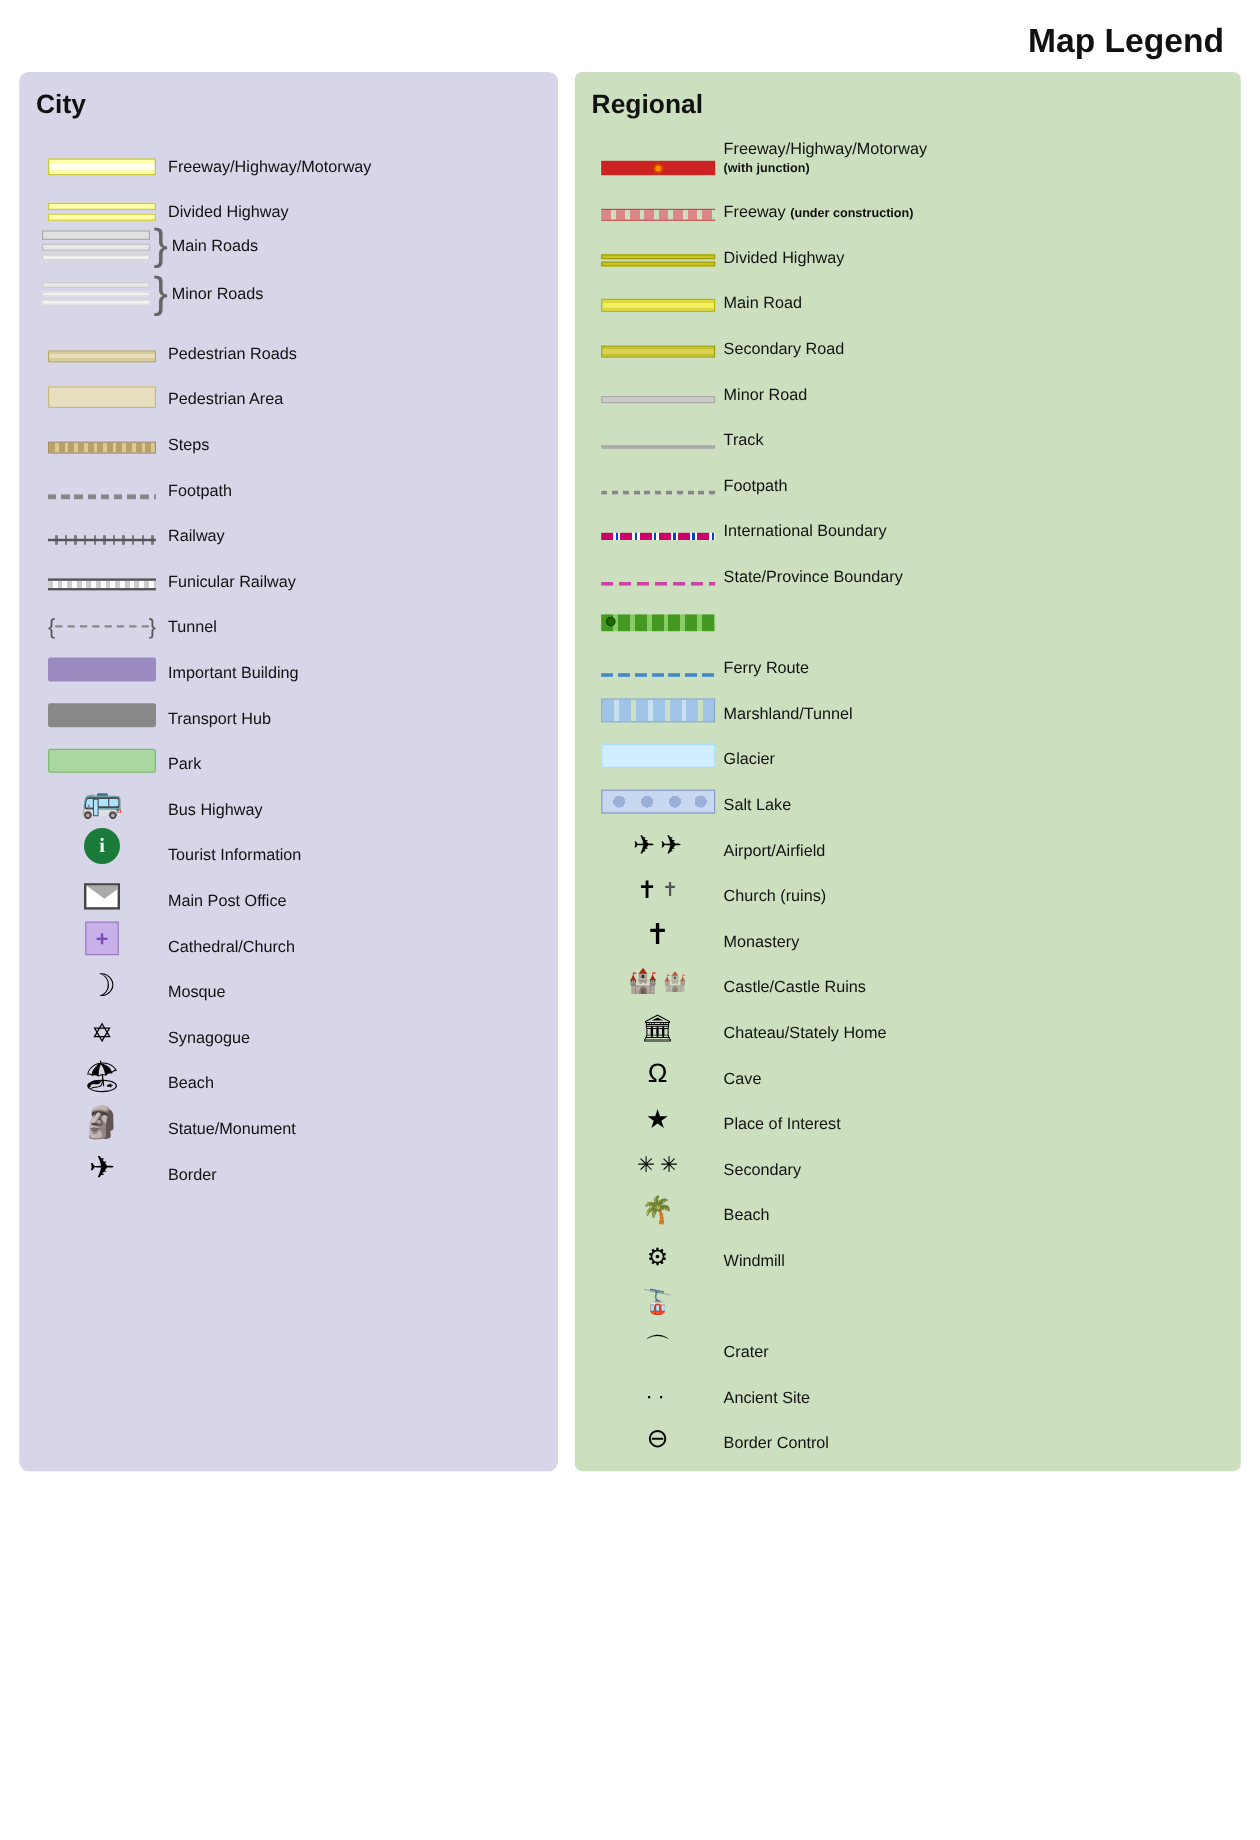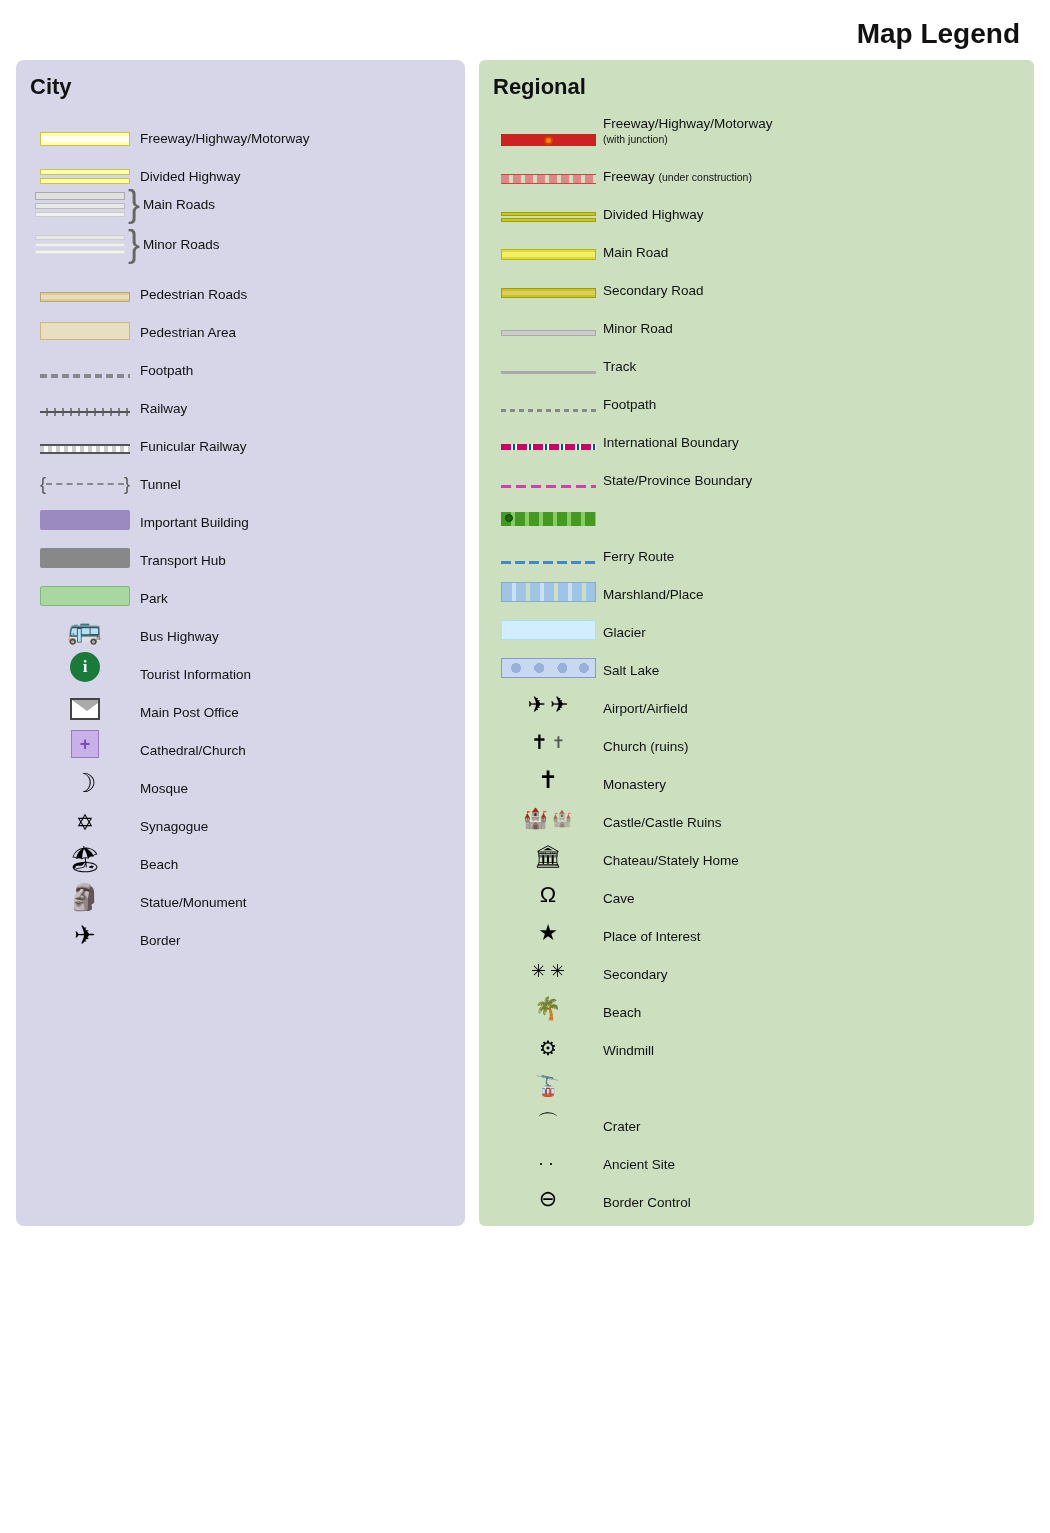--- a/index.html
+++ b/index.html
@@ -63,20 +63,21 @@
       align-items: center;
       justify-content: center;
     }
     .legend-label {
       font-size: 13.5px;
       color: #111;
       flex: 1;
     }
     .legend-label small {
       font-size: 10.5px;
+      font-weight: bold;
     }
     
     .reg-symbol {
       width: 110px;
       display: flex;
       align-items: center;
       justify-content: center;
     }
   </style>
 </head>
@@ -133,20 +134,26 @@
       <div class="legend-label">Pedestrian Roads</div>
     </div>
 
     <div class="legend-row">
       <div class="legend-symbol">
         <div style="width:90px; height:18px; background:#e8dfc0; border:1.5px solid #c8b882;"></div>
       </div>
       <div class="legend-label">Pedestrian Area</div>
     </div>
 
+    <div class="legend-row">
+      <div class="legend-symbol">
+        <div style="width:90px; height:10px; background:repeating-linear-gradient(90deg, #b8a06a 0px, #b8a06a 5px, #e0c888 5px, #e0c888 8px); border:1px solid #a09060;"></div>
+      </div>
+      <div class="legend-label">Steps</div>
+    </div>
 
     <div class="legend-row">
       <div class="legend-symbol">
         <div style="width:90px; height:4px; background:repeating-linear-gradient(90deg, #888 0px, #888 7px, transparent 7px, transparent 11px);"></div>
       </div>
       <div class="legend-label">Footpath</div>
     </div>
 
     <div class="legend-row">
       <div class="legend-symbol">
@@ -358,21 +365,21 @@
       <div class="reg-symbol">
         <div style="width:95px; height:3px; background:repeating-linear-gradient(90deg, #4488cc 0px, #4488cc 10px, transparent 10px, transparent 14px);"></div>
       </div>
       <div class="legend-label">Ferry Route</div>
     </div>
 
     <div class="legend-row">
       <div class="reg-symbol">
         <div style="width:95px; height:20px; border:1px solid #88aacc; background:repeating-linear-gradient(90deg, #a0c4e8 0px, #a0c4e8 10px, #c8e0f0 10px, #c8e0f0 14px, #a0c4e8 14px, #a0c4e8 24px, transparent 24px, transparent 28px);"></div>
       </div>
-      <div class="legend-label">Marshland/Place</div>
+      <div class="legend-label">Marshland/Tunnel</div>
     </div>
 
     <div class="legend-row">
       <div class="reg-symbol">
         <div style="width:95px; height:20px; background:#d0eeff; border:1px solid #aaddff;"></div>
       </div>
       <div class="legend-label">Glacier</div>
     </div>
 
     <div class="legend-row">

